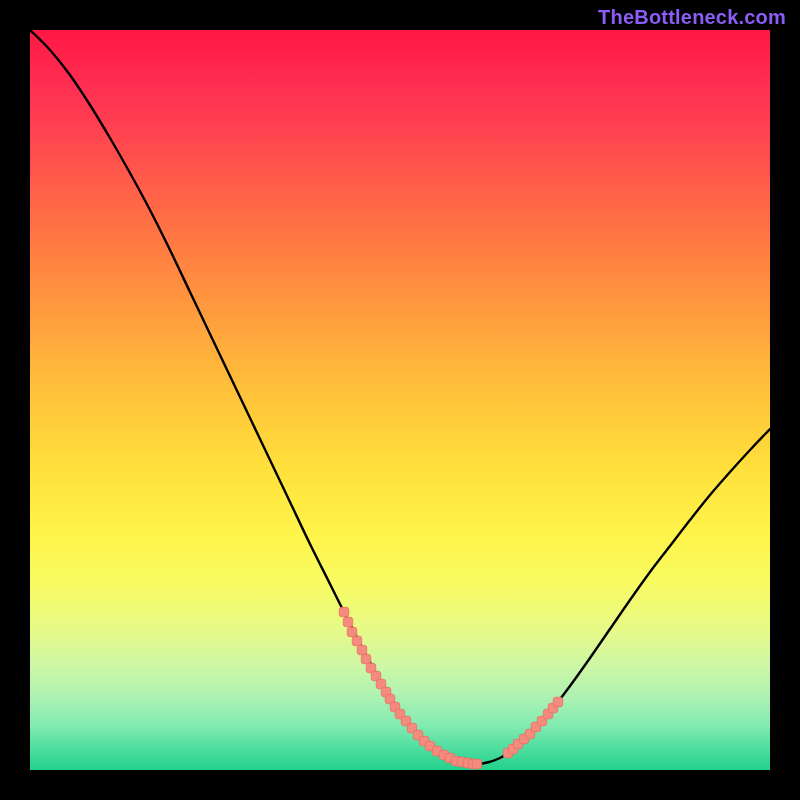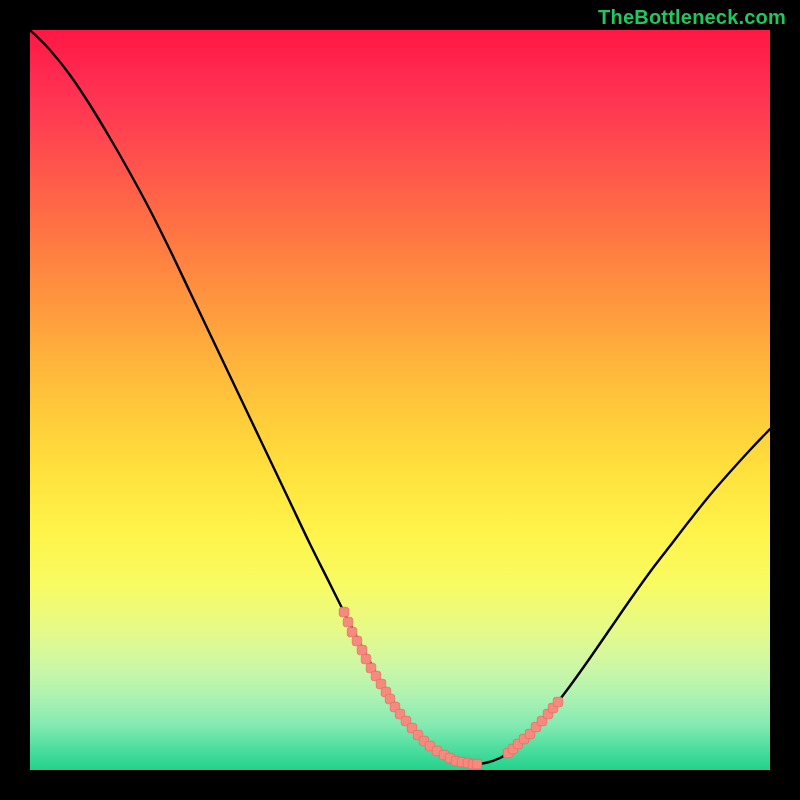--- a/index.html
+++ b/index.html
@@ -52,21 +52,21 @@
     width: 740px;
     height: 740px;
   }
   .watermark {
     position: absolute;
     top: 6px;
     right: 14px;
     font-family: Arial, Helvetica, sans-serif;
     font-size: 20px;
     font-weight: 600;
-    color: #22c55e;
+    color: #8b5cf6;
     letter-spacing: 0.2px;
   }
 </style>
 </head>
 <body>
 
 <div class="watermark">TheBottleneck.com</div>
 
 <div class="frame">
   <div class="gradient"></div>

